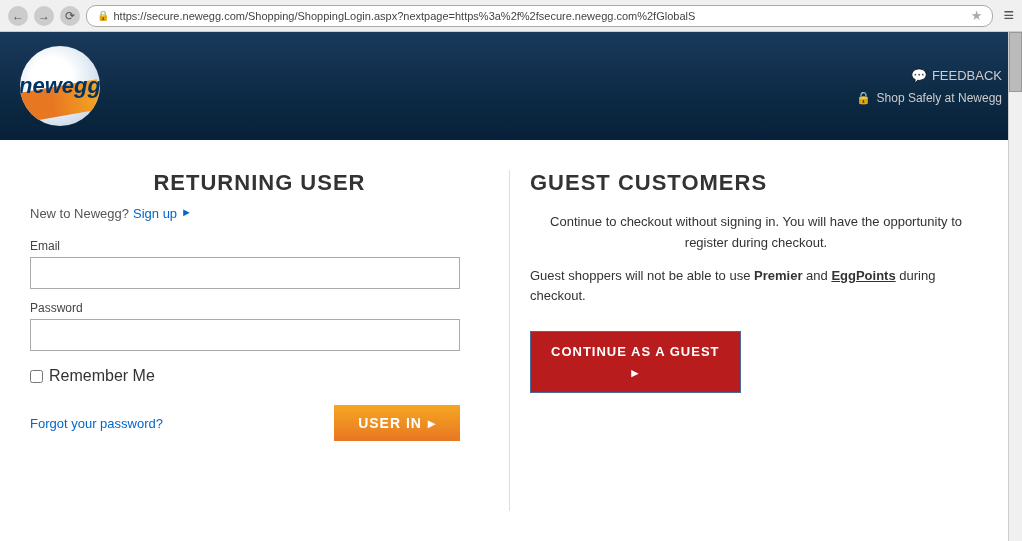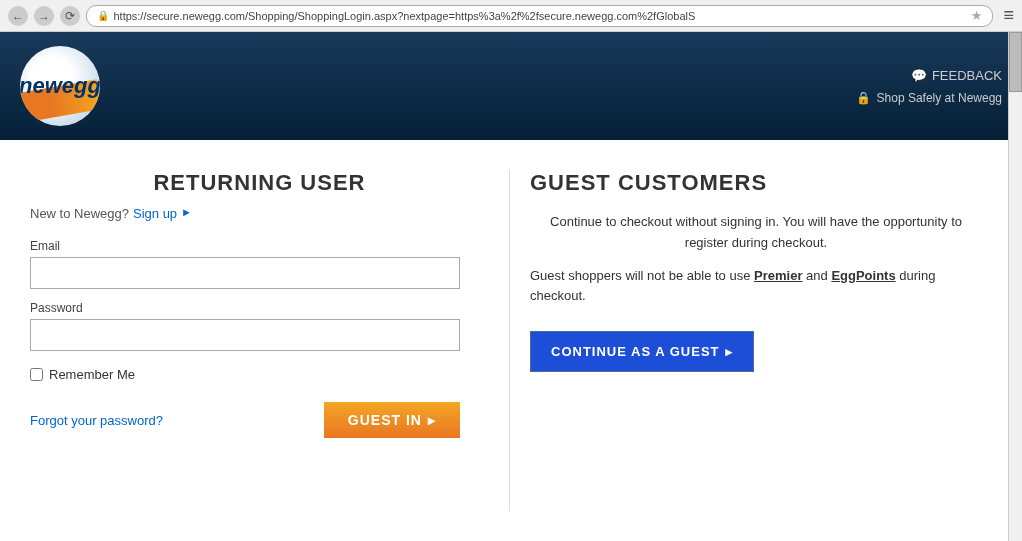--- a/index.html
+++ b/index.html
@@ -158,21 +158,21 @@
       outline: none;
     }
     .remember-row {
       display: flex;
       align-items: center;
       gap: 6px;
       margin-bottom: 20px;
       margin-top: 4px;
     }
     .remember-checkbox { cursor: pointer; }
-    .remember-label { font-size: 13px; color: #333; }
+    .remember-label { font-size: 16px; color: #333; }
     .form-actions {
       display: flex;
       align-items: center;
       justify-content: space-between;
       width: 430px;
     }
     .forgot-link {
       color: #0066cc;
       text-decoration: none;
       font-size: 13px;
@@ -210,34 +210,35 @@
       line-height: 1.6;
       margin-bottom: 12px;
       text-align: center;
     }
     .guest-desc2 {
       font-size: 13px;
       color: #333;
       line-height: 1.6;
       margin-bottom: 24px;
     }
-    .premier-link { font-weight: bold; text-decoration: underline; color: #333; cursor: pointer; }
+    .premier-link { font-weight: bold; color: #333; cursor: pointer; }
     .eggpoints-link { font-weight: bold; text-decoration: underline; color: #333; cursor: pointer; }
     .continue-btn {
-      background: #1d4ed8;
+      background: #b91c1c;
       border: 1px solid #4a6a9a;
       color: white;
       font-size: 13px;
       font-weight: bold;
       padding: 12px 20px;
       cursor: pointer;
       letter-spacing: 1px;
       display: inline-flex;
       align-items: center;
       gap: 6px;
+      flex-direction: column;
     }
 
     
     .scrollbar-area {
       position: absolute;
       right: 0;
       top: 32px;
       width: 14px;
       height: 509px;
       background: #f0f0f0;
@@ -305,21 +306,21 @@
       <input class="text-input" type="password" style="">
 
       <div class="remember-row">
         <input type="checkbox" class="remember-checkbox" style="">
         <span class="remember-label">Remember Me</span>
       </div>
 
       <div class="form-actions">
         <a class="forgot-link">Forgot your password?</a>
         <button class="signin-btn">
-          <span>GUEST IN</span>
+          <span>USER IN</span>
           <span>▸</span>
         </button>
       </div>
     </div>
 
     <div class="guest-section">
       <div class="guest-title">GUEST CUSTOMERS</div>
       <p class="guest-desc">Continue to checkout without signing in. You will have the opportunity to register during checkout.</p>
       <p class="guest-desc2">
         <span>Guest shoppers will not be able to use </span><a class="premier-link">Premier</a><span> and </span><a class="eggpoints-link">EggPoints</a><span> during checkout.</span>

